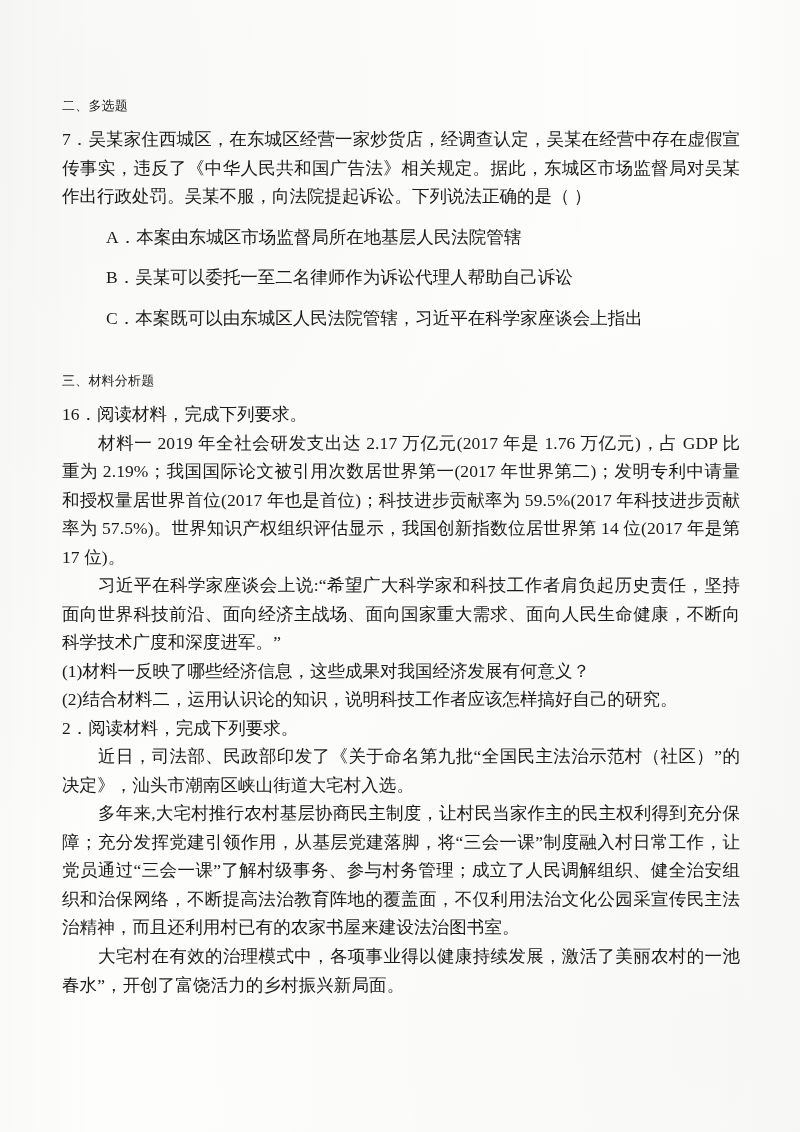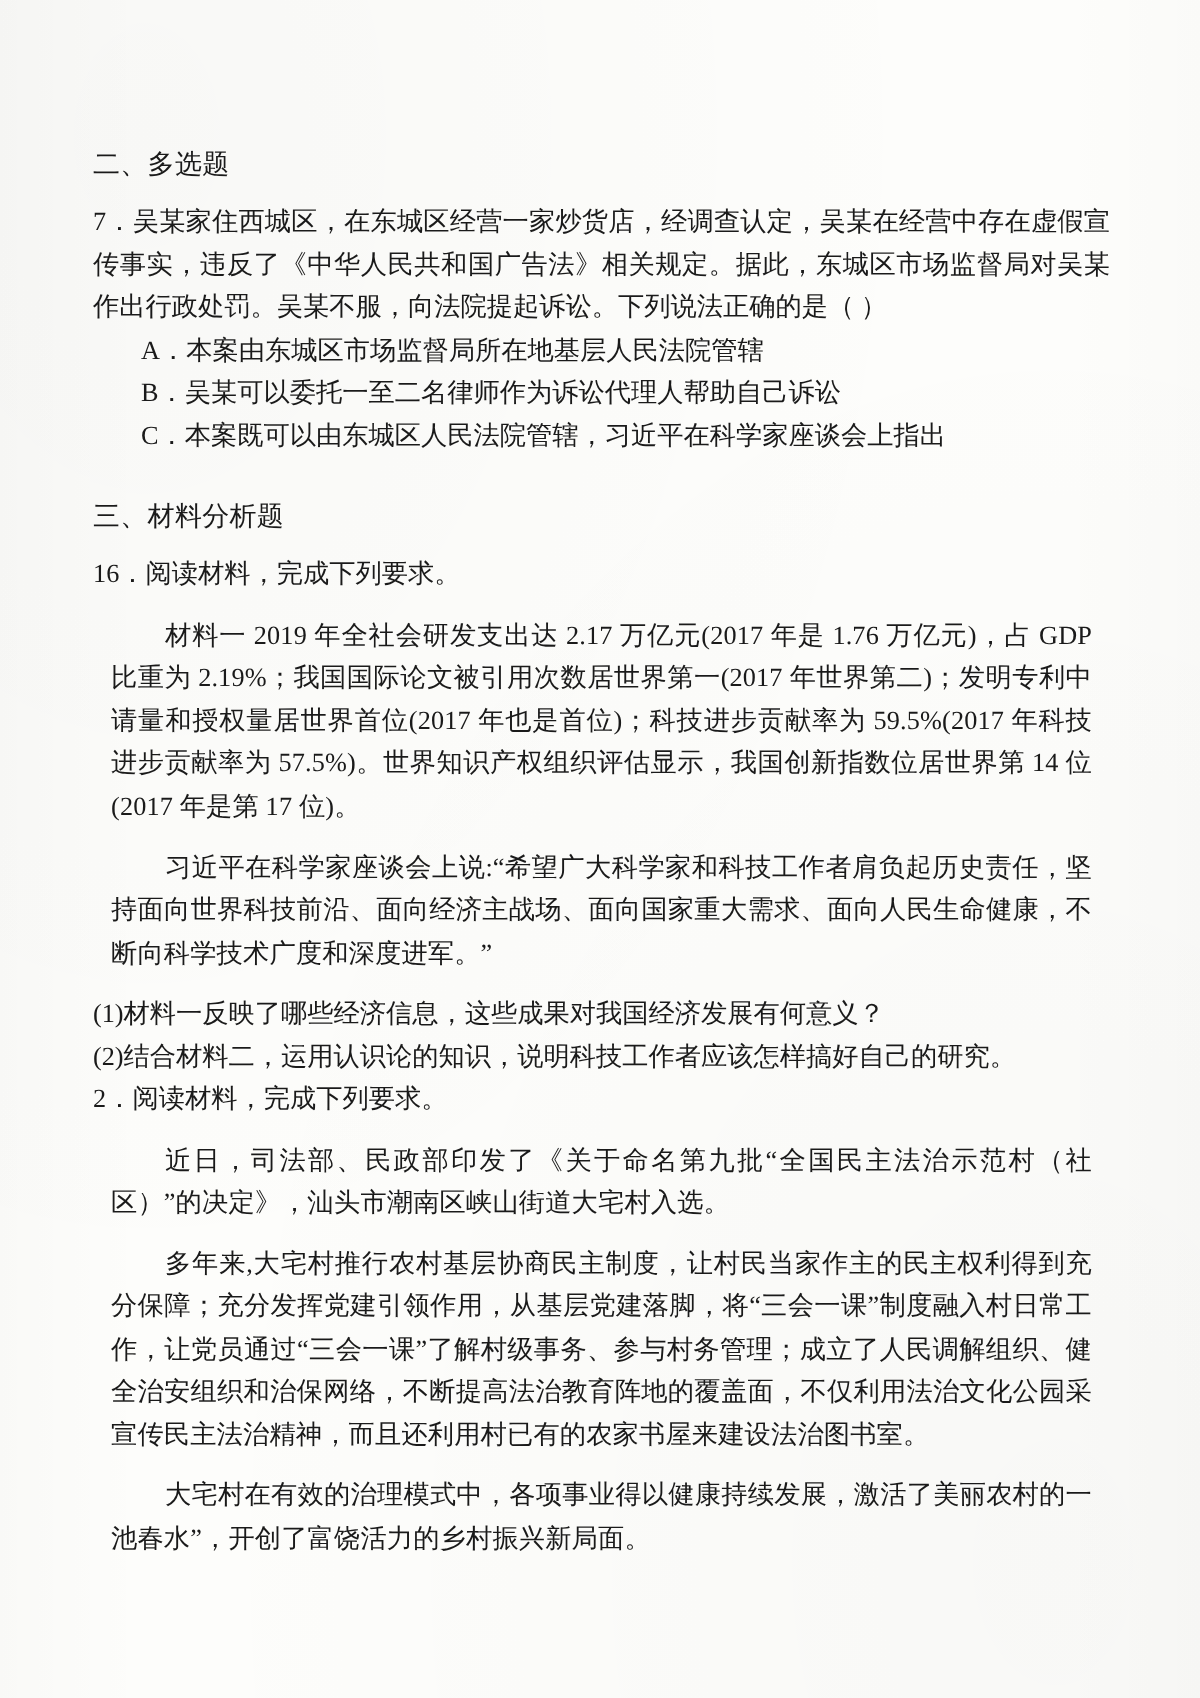--- a/index.html
+++ b/index.html
@@ -31,42 +31,42 @@
       linear-gradient(90deg, rgba(0,0,0,0.015), rgba(0,0,0,0) 12%, rgba(0,0,0,0) 88%, rgba(0,0,0,0.012));
     pointer-events: none;
   }
   .content {
     position: absolute;
     left: 62px;
     top: 95px;
     width: 678px;
   }
   .sec-head {
-    font-size: 18px;
+    font-size: 13px;
     line-height: 1.62;
     margin: 0 0 2px 0;
     letter-spacing: 0.2px;
   }
   .para {
     font-size: 17.5px;
     line-height: 1.63;
-    margin: 12px;
+    margin: 0;
     text-align: justify;
     letter-spacing: 0.1px;
   }
   .q-line {
     font-size: 17.5px;
     line-height: 1.63;
     margin: 0;
     text-align: justify;
   }
   .opt {
     font-size: 17.5px;
     line-height: 1.63;
-    margin: 0;
+    margin: 12px;
     padding-left: 32px;
   }
   .ind2 {
     text-indent: 36px;
   }
   .blk-gap-sm { height: 7px; }
   .blk-gap-lg { height: 26px; }
 </style>
 </head>
 <body>

